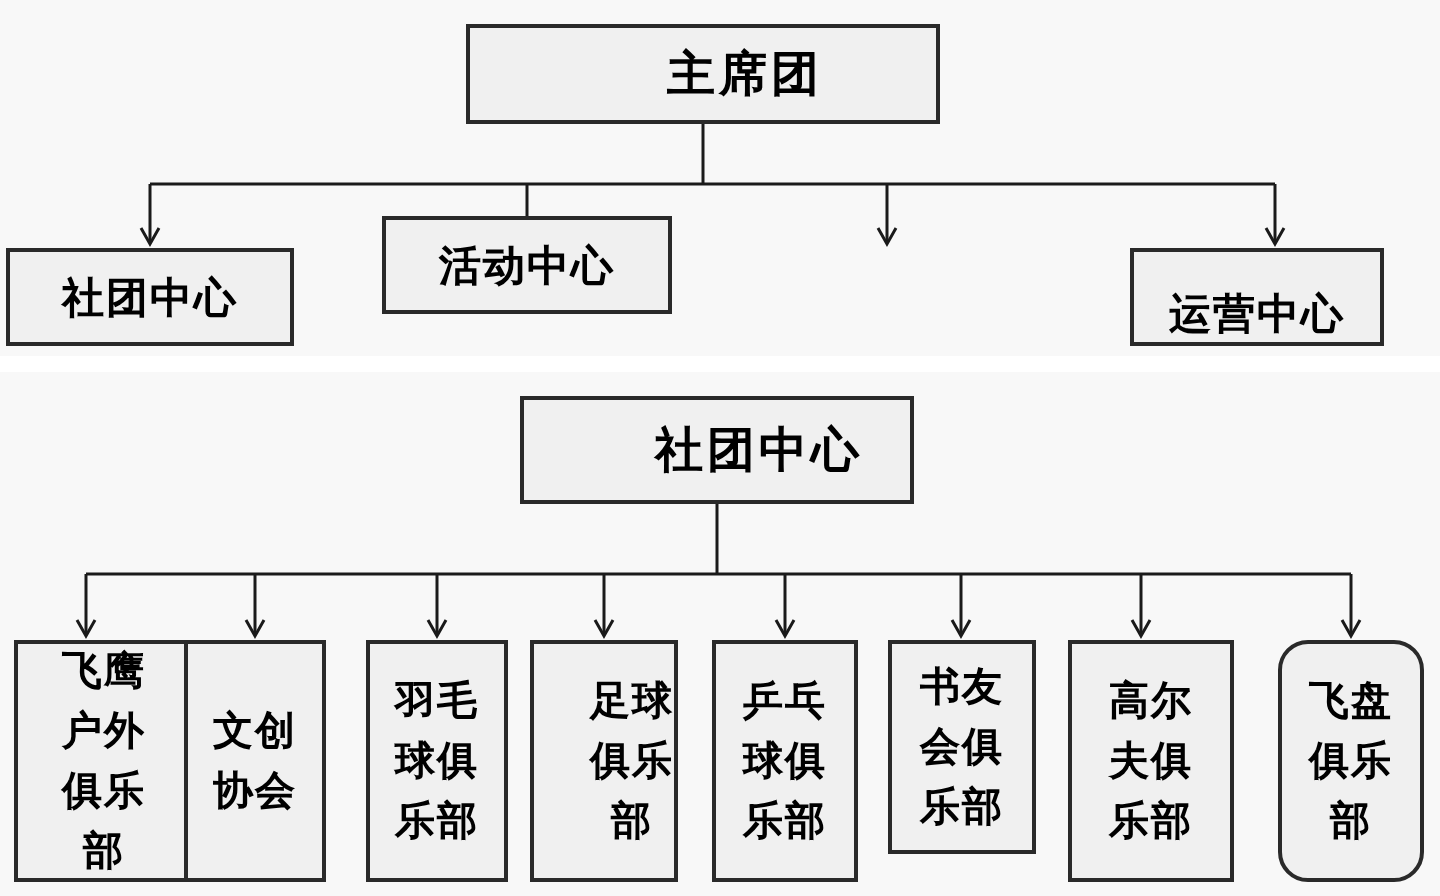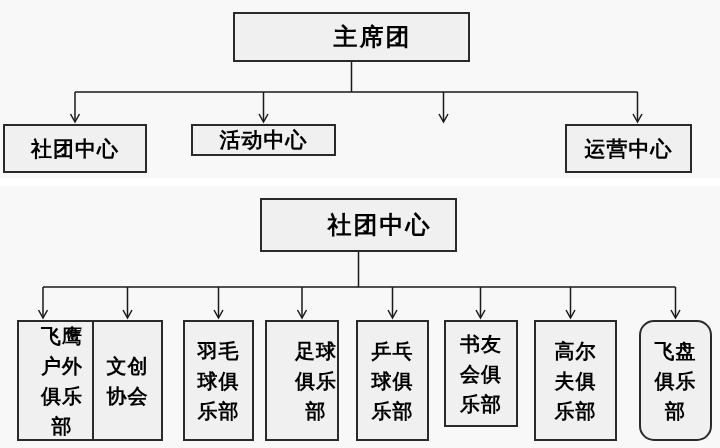--- a/index.html
+++ b/index.html
@@ -54,24 +54,24 @@
       <polyline points="633,114 637.5,122 642,114"></polyline>
     </svg>
 
     <div class="node root-node" style="left:233px; top:12px; width:237px; height:50px;">
       <span>主席团</span>
     </div>
 
     <div class="node child-top" style="left:3px; top:124px; width:144px; height:49px;">
       <span>社团中心</span>
     </div>
-    <div class="node child-top" style="left:191px; top:124px; width:145px; height:32px;">
+    <div class="node child-top" style="left:191px; top:108px; width:145px; height:49px;">
       <span>活动中心</span>
     </div>
-    <div class="node child-top" style="left:565px; top:124px; width:127px; height:49px;">
+    <div class="node child-top" style="left:565px; top:124px; width:127px; height:49px;align-items:flex-end;">
       <span>运营中心</span>
     </div>
   </section>
 
   <div class="separator"></div>
 
   <section class="chart chart-bottom">
     <svg class="connectors" viewBox="0 0 720 262">
       <line x1="358.5" y1="66" x2="358.5" y2="101"></line>
       <line x1="43" y1="101" x2="675.5" y2="101"></line>
@@ -98,21 +98,21 @@
       <polyline points="566,124 570.5,132 575,124"></polyline>
 
       <line x1="675.5" y1="101" x2="675.5" y2="131"></line>
       <polyline points="671,124 675.5,132 680,124"></polyline>
     </svg>
 
     <div class="node root-node" style="left:260px; top:12px; width:197px; height:54px;">
       <span>社团中心</span>
     </div>
 
-    <div class="node child-bottom" style="left:17px; top:134px; width:90px; height:121px;">
+    <div class="node child-bottom" style="left:7px; top:134px; width:90px; height:121px;">
       <span>飞鹰
 户外
 俱乐
 部</span>
     </div>
     <div class="node child-bottom" style="left:92px; top:134px; width:71px; height:121px;">
       <span>文创
 协会</span>
     </div>
     <div class="node child-bottom" style="left:183px; top:134px; width:71px; height:121px;">

